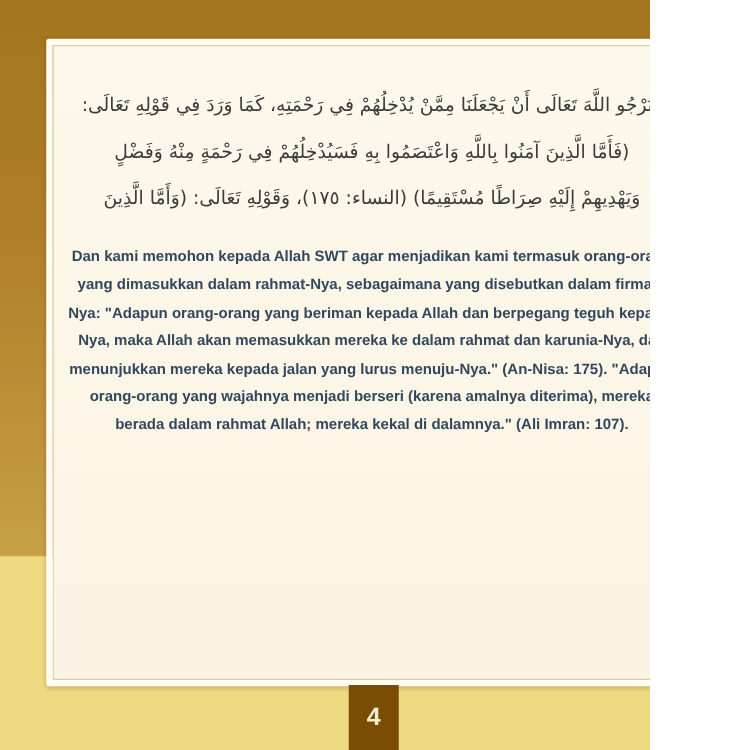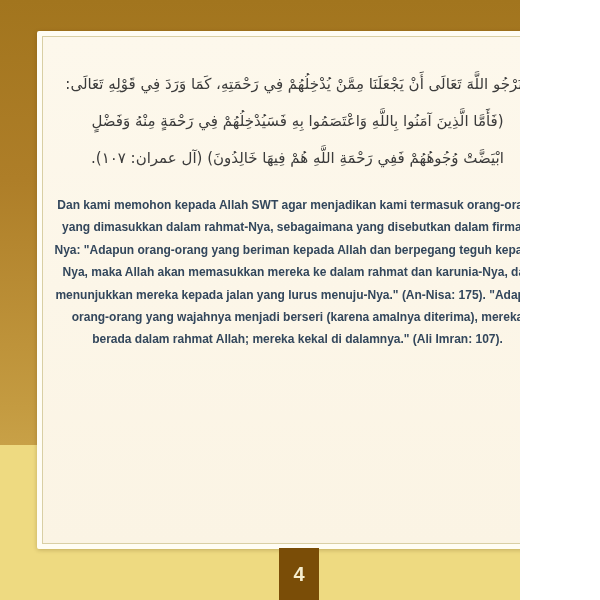--- a/index.html
+++ b/index.html
@@ -34,21 +34,21 @@
 
 <div class="stage">
 
   <div class="band"></div>
 
   <div class="card">
 
     <div class="arabic" dir="rtl">
       <div class="line">وَنَرْجُو اللَّهَ تَعَالَى أَنْ يَجْعَلَنَا مِمَّنْ يُدْخِلُهُمْ فِي رَحْمَتِهِ، كَمَا وَرَدَ فِي قَوْلِهِ تَعَالَى:</div>
       <div class="line">(فَأَمَّا الَّذِينَ آمَنُوا بِاللَّهِ وَاعْتَصَمُوا بِهِ فَسَيُدْخِلُهُمْ فِي رَحْمَةٍ مِنْهُ وَفَضْلٍ</div>
-      <div class="line">ابْيَضَّتْ وُجُوهُهُمْ فَفِي رَحْمَةِ اللَّهِ هُمْ فِيهَا خَالِدُونَ) (آل عمران: ١٠٧).</div>
+      <div class="line">وَيَهْدِيهِمْ إِلَيْهِ صِرَاطًا مُسْتَقِيمًا) (النساء: ١٧٥)، وَقَوْلِهِ تَعَالَى: (وَأَمَّا الَّذِينَ</div>
     </div>
 
     <div class="indo">Dan kami memohon kepada Allah SWT agar menjadikan kami termasuk orang-orang yang dimasukkan dalam rahmat-Nya, sebagaimana yang disebutkan dalam firman-Nya: "Adapun orang-orang yang beriman kepada Allah dan berpegang teguh kepada-Nya, maka Allah akan memasukkan mereka ke dalam rahmat dan karunia-Nya, dan menunjukkan mereka kepada jalan yang lurus menuju-Nya." (An-Nisa: 175). "Adapun orang-orang yang wajahnya menjadi berseri (karena amalnya diterima), mereka berada dalam rahmat Allah; mereka kekal di dalamnya." (Ali Imran: 107).</div>
 
   </div>
 
   <div class="badge">
     <span>4</span>
   </div>
 

